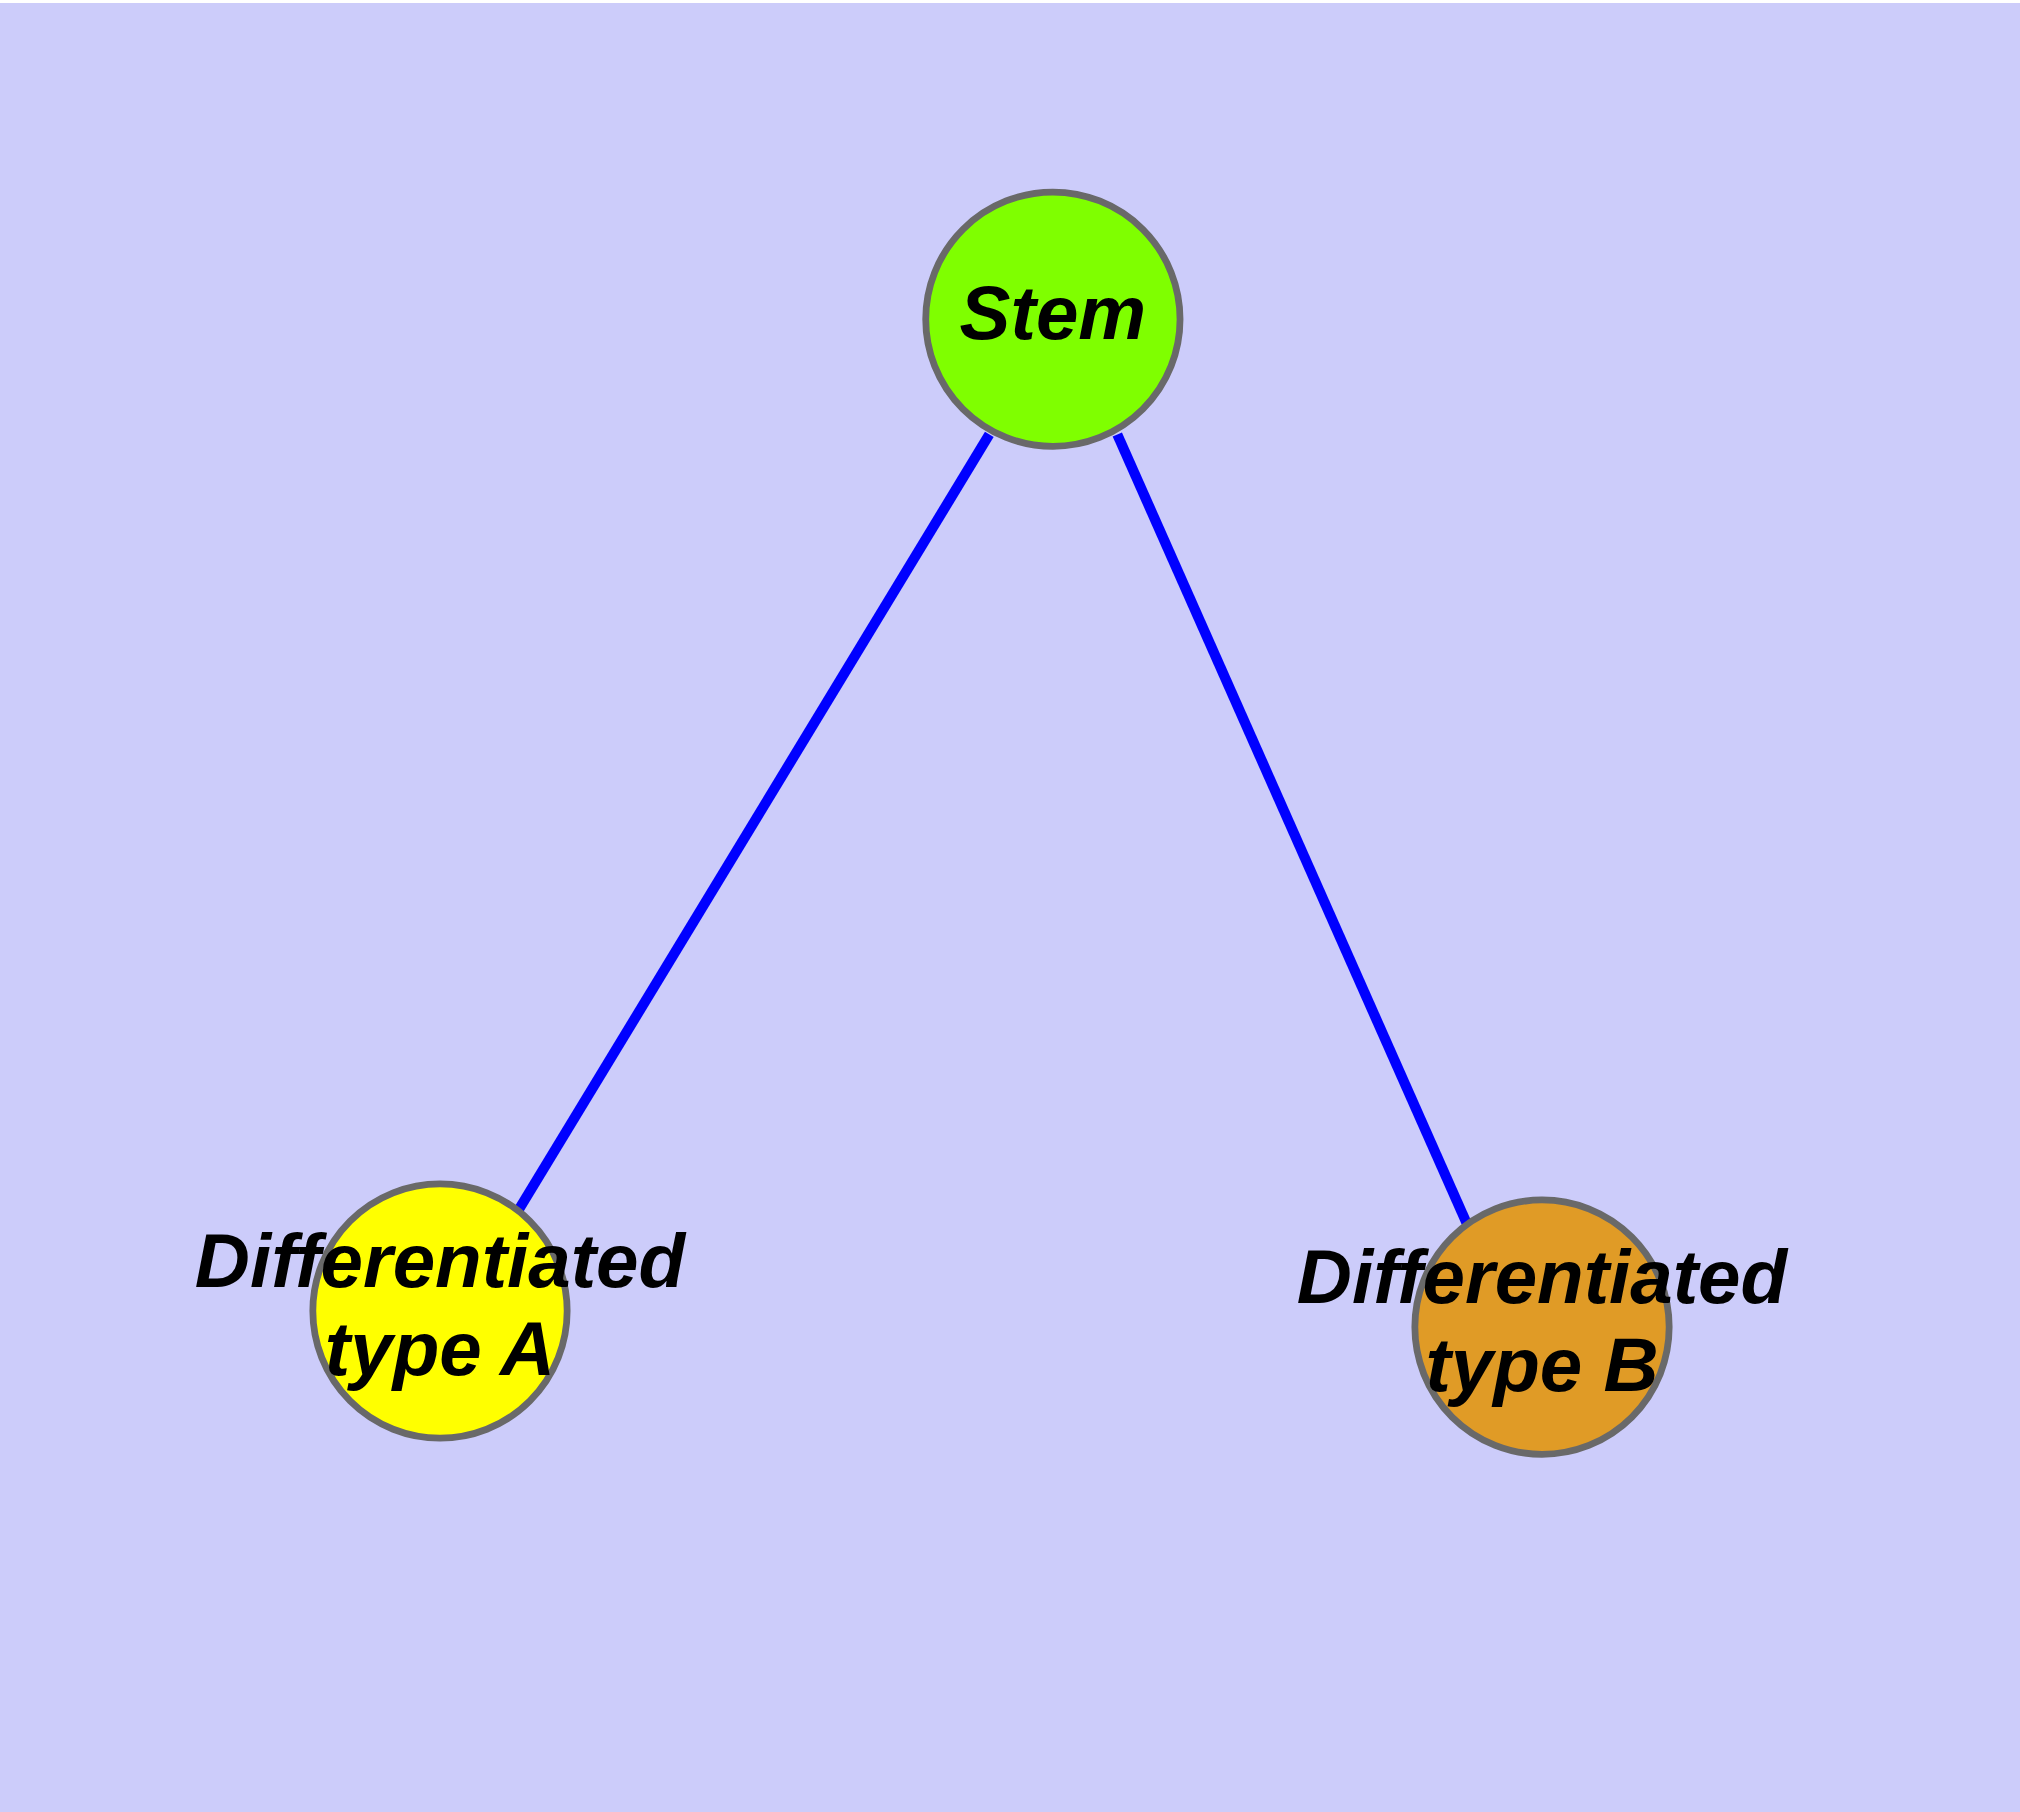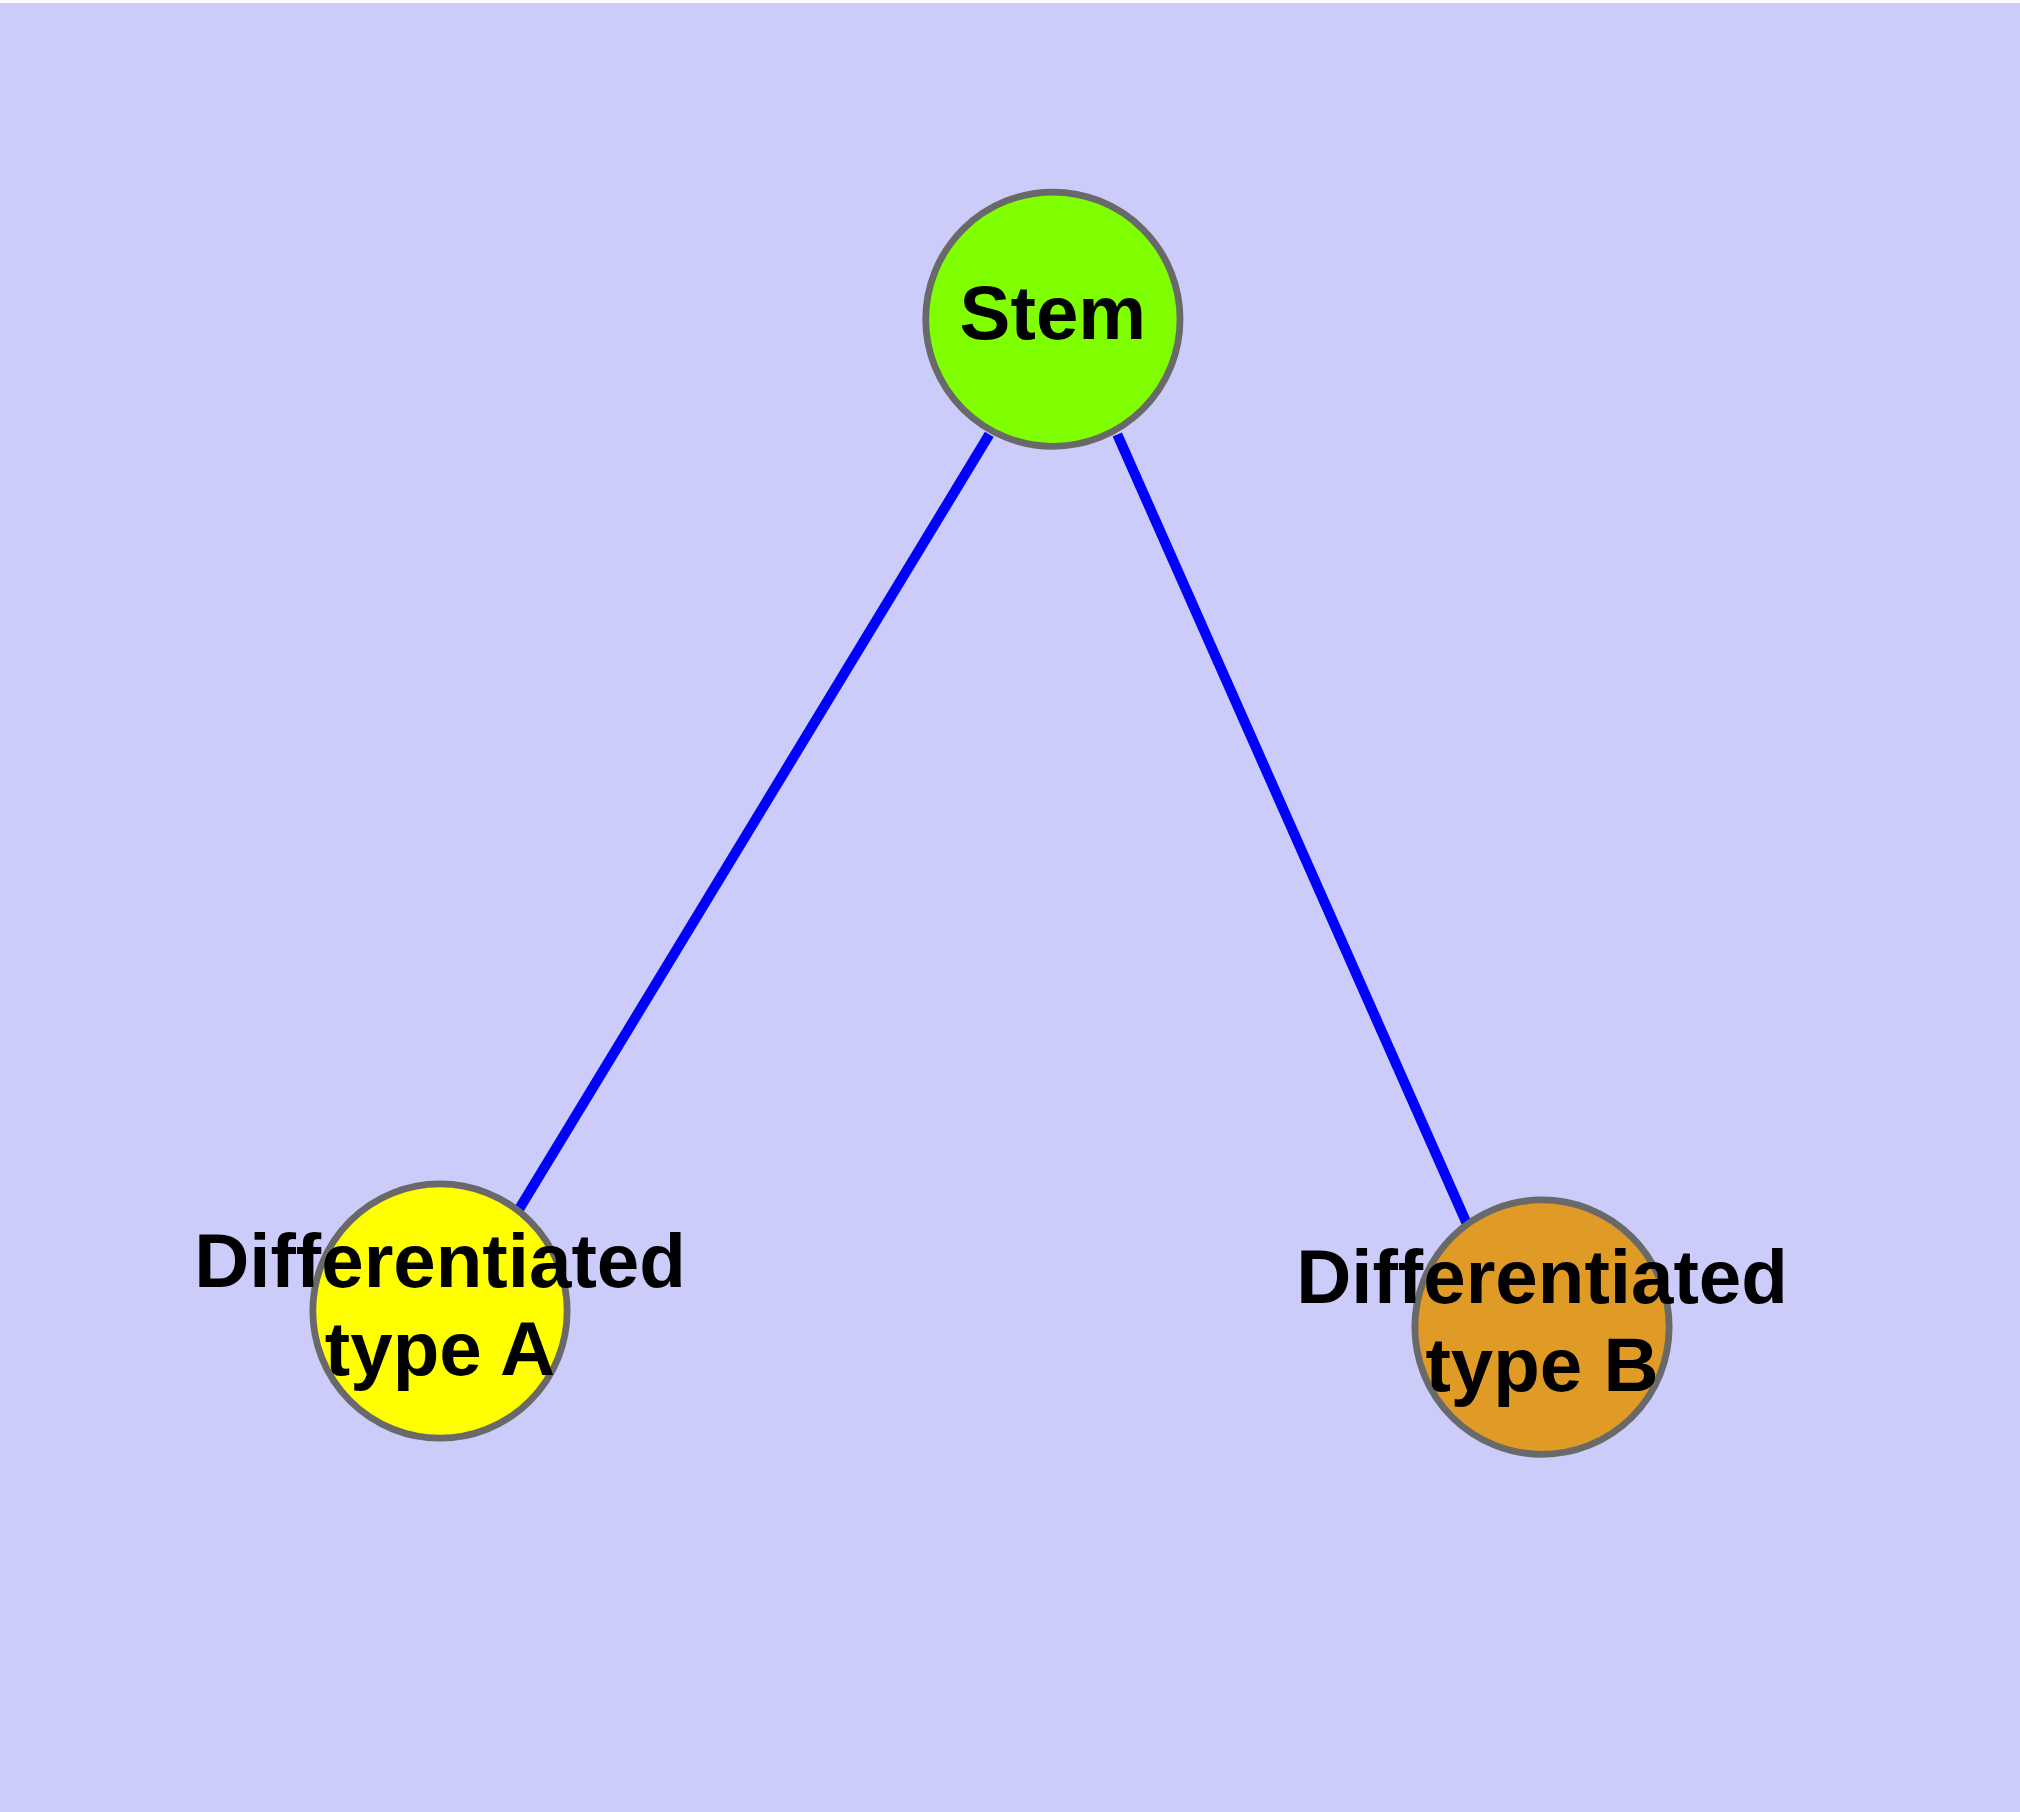--- a/index.html
+++ b/index.html
@@ -10,20 +10,21 @@
   }
   body {
     font-family: "Liberation Sans", sans-serif;
   }
   #canvas-wrap {
     position: relative;
     width: 2021px;
     height: 1812px;
     background: #ffffff;
     overflow: hidden;
+    font-style: italic;
   }
   #graph-surface {
     position: absolute;
     left: 0px;
     top: 3.4px;
     width: 2021px;
     height: 1809px;
     background: #ccccfa;
   }
   #graph-svg {

